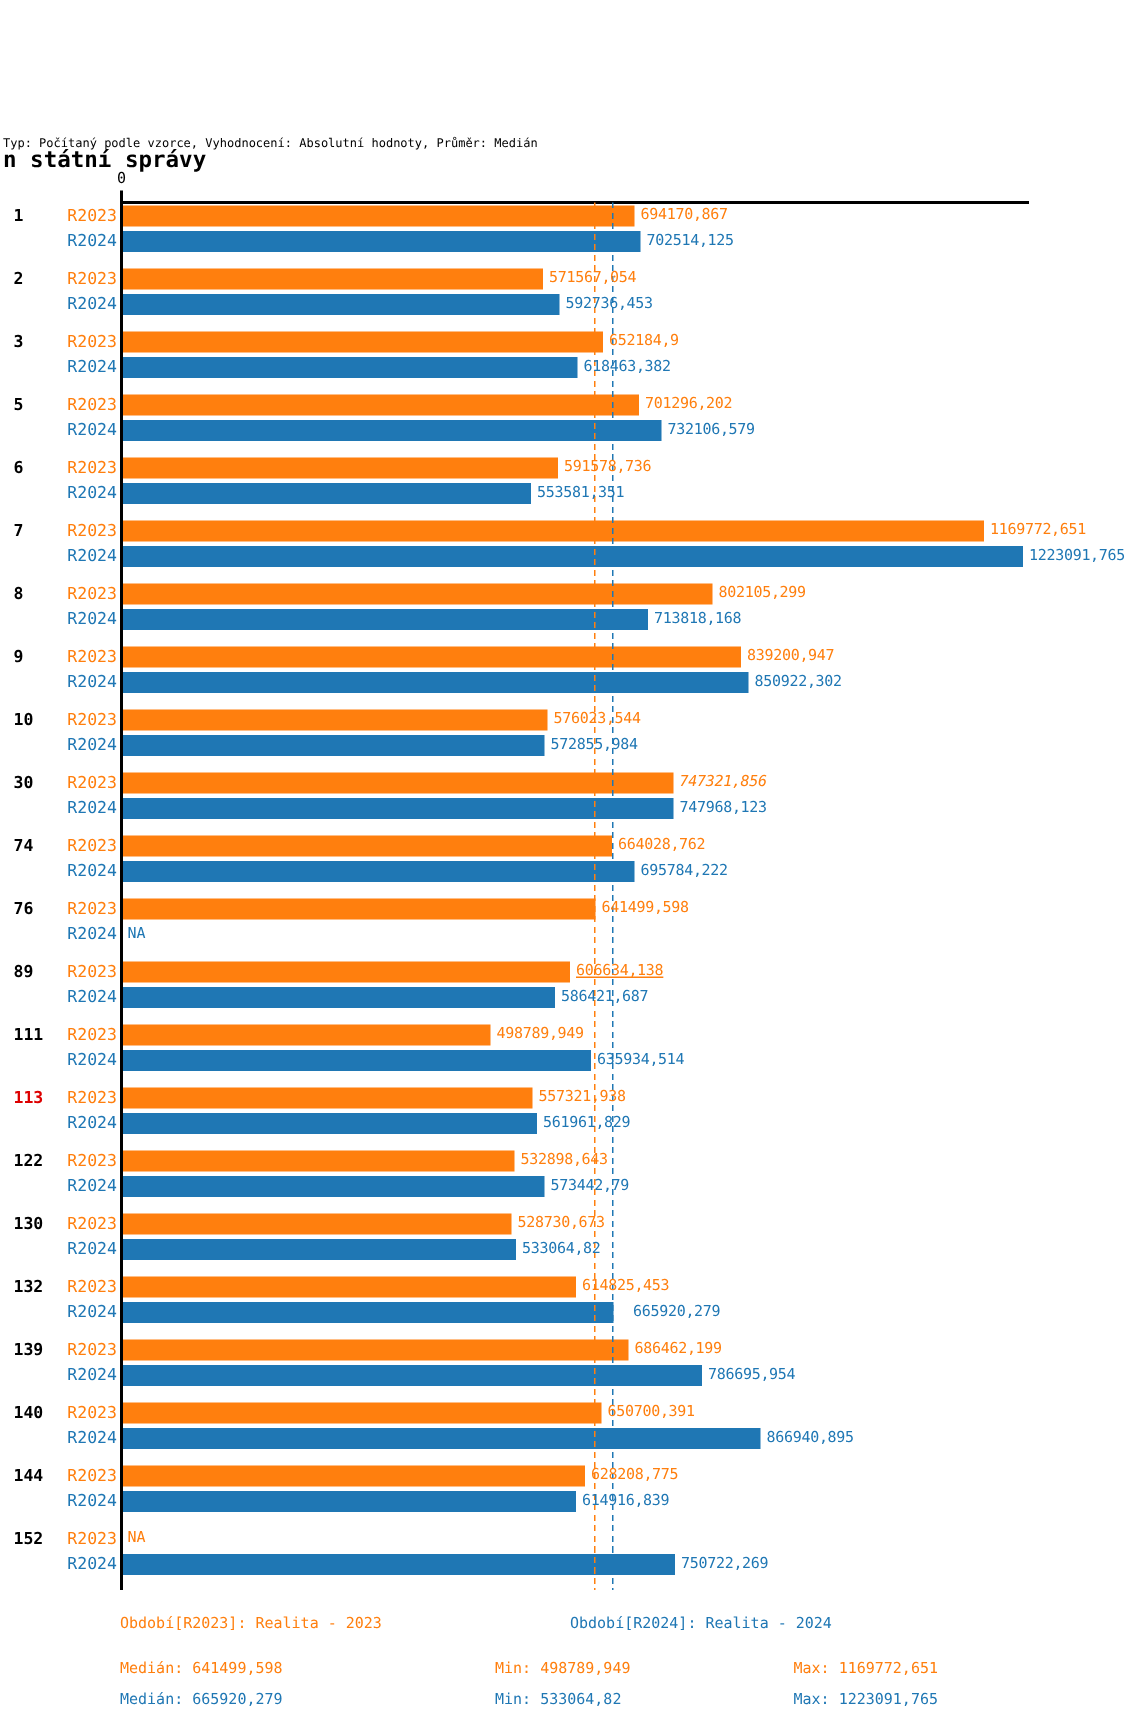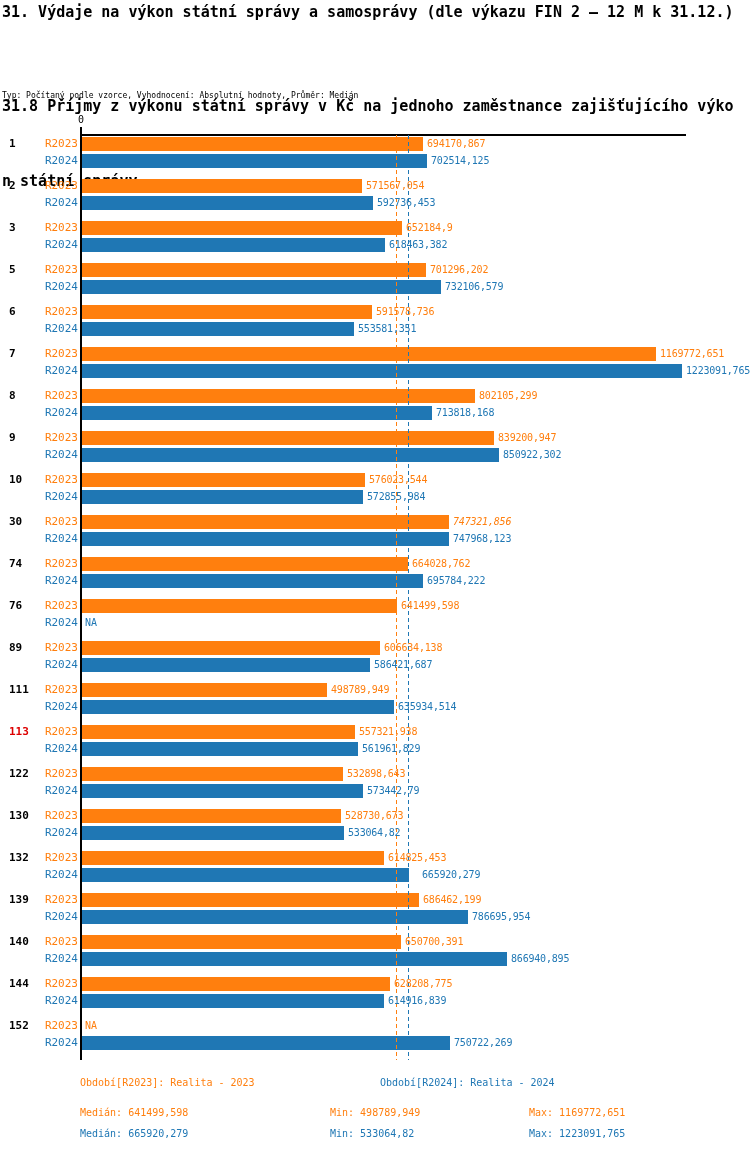--- a/index.html
+++ b/index.html
@@ -18,23 +18,21 @@
   .bar{left:82px;height:14px;z-index:2;}
   .vlabel{font-size:10px;line-height:14px;letter-spacing:-0.2px;white-space:pre;z-index:7;}
   .na{left:85px;font-size:10px;line-height:14px;white-space:pre;z-index:3;}
   .legend-item{font-size:10px;line-height:14px;white-space:pre;}
   .stat-item{font-size:10px;line-height:14px;white-space:pre;}
 </style>
 </head>
 <body>
 
 <div class="page">
-  <div class="abs title">31. Výdaje na výkon státní správy a samosprávy (dle výkazu FIN 2 – 12 M k 31.12.)</div>
   <div class="abs subtitle">
-    <div>31.8 Příjmy z výkonu státní správy v Kč na jednoho zaměstnance zajišťujícího výko</div>
     <div>n státní správy</div>
   </div>
   <div class="abs meta">Typ: Počítaný podle vzorce, Vyhodnocení: Absolutní hodnoty, Průměr: Medián</div>
 
   <div class="abs zero">0</div>
   <div class="abs axis-v"></div>
   <div class="abs axis-h"></div>
 
   <div id="plot">
       <div class="abs cat" style="top: 137px; color: rgb(0, 0, 0);">1</div>
@@ -116,21 +114,21 @@
       <div class="abs vlabel" style="top: 574px; left: 427px; color: rgb(31, 119, 180);">695784,222</div>
       <div class="abs cat" style="top: 599px; color: rgb(0, 0, 0);">76</div>
       <div class="abs slabel" style="top: 599px; color: rgb(255, 127, 14);">R2023</div>
       <div class="abs bar" style="top: 599px; width: 315px; background: rgb(255, 127, 14);"></div>
       <div class="abs vlabel" style="top: 599px; left: 401px; color: rgb(255, 127, 14);">641499,598</div>
       <div class="abs slabel" style="top: 616px; color: rgb(31, 119, 180);">R2024</div>
       <div class="abs na" style="top: 616px; color: rgb(31, 119, 180);">NA</div>
       <div class="abs cat" style="top: 641px; color: rgb(0, 0, 0);">89</div>
       <div class="abs slabel" style="top: 641px; color: rgb(255, 127, 14);">R2023</div>
       <div class="abs bar" style="top: 641px; width: 298px; background: rgb(255, 127, 14);"></div>
-      <div class="abs vlabel" style="top: 641px; left: 384px; color: rgb(255, 127, 14);">606634,138</div>
+      <div class="abs vlabel" style="top: 641px; left: 384px; color: rgb(255, 127, 14); text-decoration: underline;">606634,138</div>
       <div class="abs slabel" style="top: 658px; color: rgb(31, 119, 180);">R2024</div>
       <div class="abs bar" style="top: 658px; width: 288px; background: rgb(31, 119, 180);"></div>
       <div class="abs vlabel" style="top: 658px; left: 374px; color: rgb(31, 119, 180);">586421,687</div>
       <div class="abs cat" style="top: 683px; color: rgb(0, 0, 0);">111</div>
       <div class="abs slabel" style="top: 683px; color: rgb(255, 127, 14);">R2023</div>
       <div class="abs bar" style="top: 683px; width: 245px; background: rgb(255, 127, 14);"></div>
       <div class="abs vlabel" style="top: 683px; left: 331px; color: rgb(255, 127, 14);">498789,949</div>
       <div class="abs slabel" style="top: 700px; color: rgb(31, 119, 180);">R2024</div>
       <div class="abs bar" style="top: 700px; width: 312px; background: rgb(31, 119, 180);"></div>
       <div class="abs vlabel" style="top: 700px; left: 398px; color: rgb(31, 119, 180);">635934,514</div>

